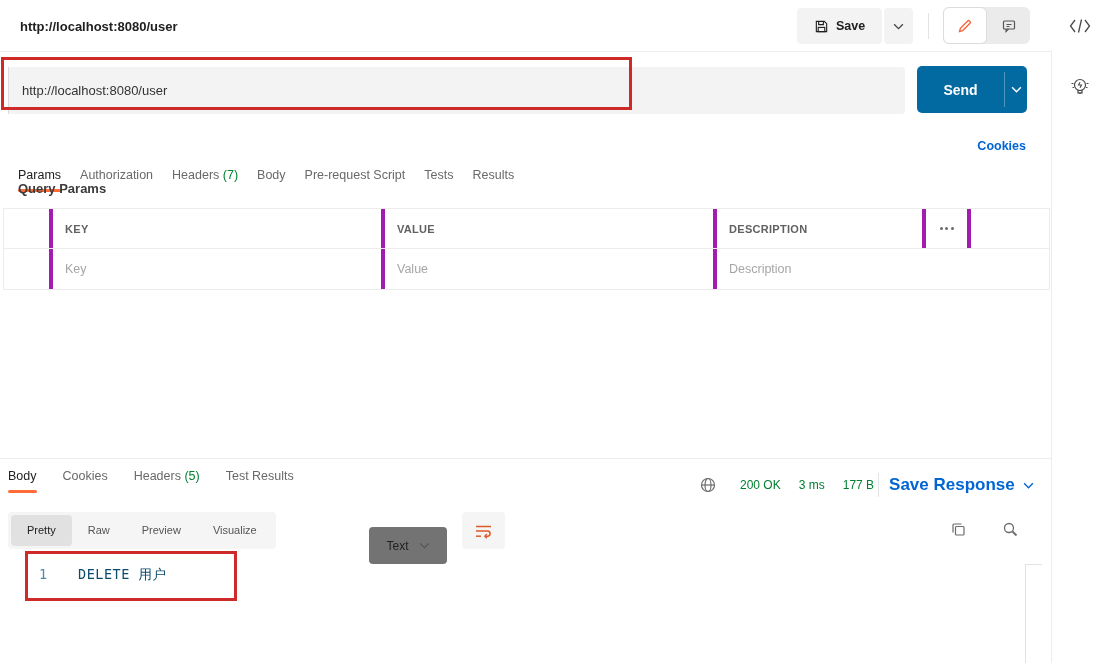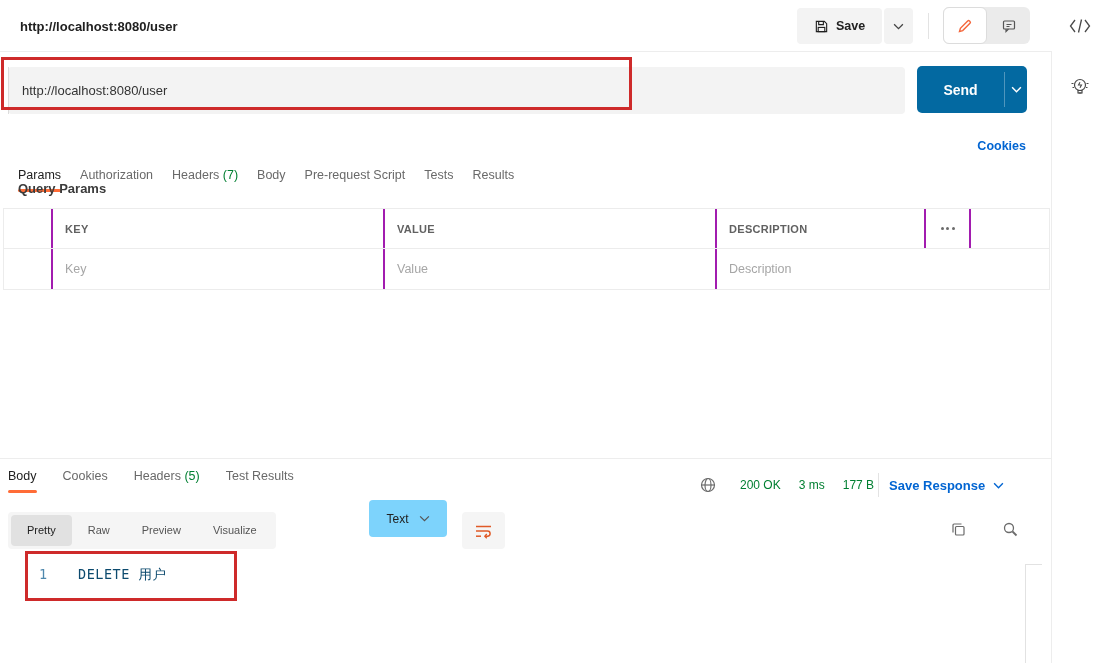--- a/index.html
+++ b/index.html
@@ -47,46 +47,46 @@
   .tab.active::after { content:""; position:absolute; left:0; right:0; bottom:0; height:3px; background:#ff6c37; border-radius:2px; }
   .count-green { color:#007f31; }
   .cookies-link { position:absolute; right:25px; top:139px; font-size:12.5px; font-weight:600; color:#0265d2; cursor:pointer; }
   .qp-title { position:absolute; left:18px; top:181px; font-size:13px; font-weight:600; color:#3b3b3b; }
 
   
   .qp-table { position:absolute; left:3px; top:208px; width:1047px; border:1px solid #ececec; }
   .qp-row { display:flex; height:40px; }
   .qp-row.head { border-bottom:1px solid #ececec; }
   .cell { display:flex; align-items:center; padding-left:12px; }
-  .cell.brd { border-right:2px solid #a21caf; }
+  .cell.brd { border-right:4px solid #a21caf; }
   .c-handle { width:49px; padding-left:0; }
   .c-key { width:332px; }
   .c-val { width:332px; }
   .c-desc { width:209px; }
   .c-more { width:45px; justify-content:center; padding-left:0; cursor:pointer; }
   .c-bulk { width:78px; justify-content:center; padding-left:0; font-size:12px; font-weight:600; color:#212121; cursor:pointer; }
   .c-desc-wide { flex:1; }
   .th { font-size:11px; font-weight:bold; color:#616161; letter-spacing:.3px; }
   .placeholder { font-size:12.5px; color:#a6a6a6; }
   .dots { display:flex; gap:2.5px; }
   .dots i { width:3px; height:3px; border-radius:50%; background:#6b6b6b; }
 
   
   .resp-divider { position:absolute; left:0; top:458px; width:1052px; height:1px; background:#ededed; }
   .resp-tabs { position:absolute; left:8px; top:469px; display:flex; gap:26px; font-size:12.5px; color:#696969; }
   .status-row { position:absolute; top:473px; left:700px; display:flex; align-items:center; font-size:12px; color:#007f31; }
   .globe { color:#6b6b6b; margin-right:24px; display:flex; }
   .st-gap { margin-right:18px; }
   .v-div { width:1px; height:24px; background:#e3e3e3; margin:0 10px 0 4px; }
-  .save-resp { display:flex; align-items:center; gap:8px; color:#0265d2; font-size:13px; font-weight:600; cursor:pointer;text-align:center; }
+  .save-resp { display:flex; align-items:center; gap:8px; color:#0265d2; font-size:17px; font-weight:600; cursor:pointer;text-align:center; }
 
   .view-bar { position:absolute; left:8px; top:512px; height:37px; background:#f5f5f5; border-radius:4px; display:inline-flex; align-items:center; padding:0 3px; }
   .seg { padding:0 16px; height:31px; line-height:31px; font-size:11px; color:#555; border-radius:4px; cursor:pointer; white-space:nowrap;text-align:center; }
   .seg.active { background:#e1e1e1; color:#212121; }
-  .text-select { position:absolute; left:369px; top:500px; width:78px; height:37px; background:#7dd3fc; border-radius:4px; display:flex; align-items:center; justify-content:center; gap:10px; font-size:12px; color:#212121; cursor:pointer; }
+  .text-select { position:absolute; left:369px; top:527px; width:78px; height:37px; background:#737373; border-radius:4px; display:flex; align-items:center; justify-content:center; gap:10px; font-size:12px; color:#212121; cursor:pointer; }
   .wrap-btn { position:absolute; left:462px; top:512px; width:43px; height:37px; background:#f5f5f5; border-radius:4px; display:flex; align-items:center; justify-content:center; cursor:pointer; }
   .tool-icon { position:absolute; top:521px; color:#6b6b6b; cursor:pointer; display:flex; }
   .copy-i { left:950px; }
   .search-i { left:1002px; }
 
   .code-line { position:absolute; left:0; top:566px; font-family:"DejaVu Sans Mono", monospace; font-size:13.5px; display:flex; }
   .line-num { position:absolute; left:39px; color:#4f88ad; }
   .line-text { position:absolute; left:78px; color:#0c4a6e; letter-spacing:.5px; }
   .scroll-track { position:absolute; left:1025px; top:564px; width:17px; height:99px; border-left:1px solid #e2e2e2; border-top:1px solid #e2e2e2; }
 

